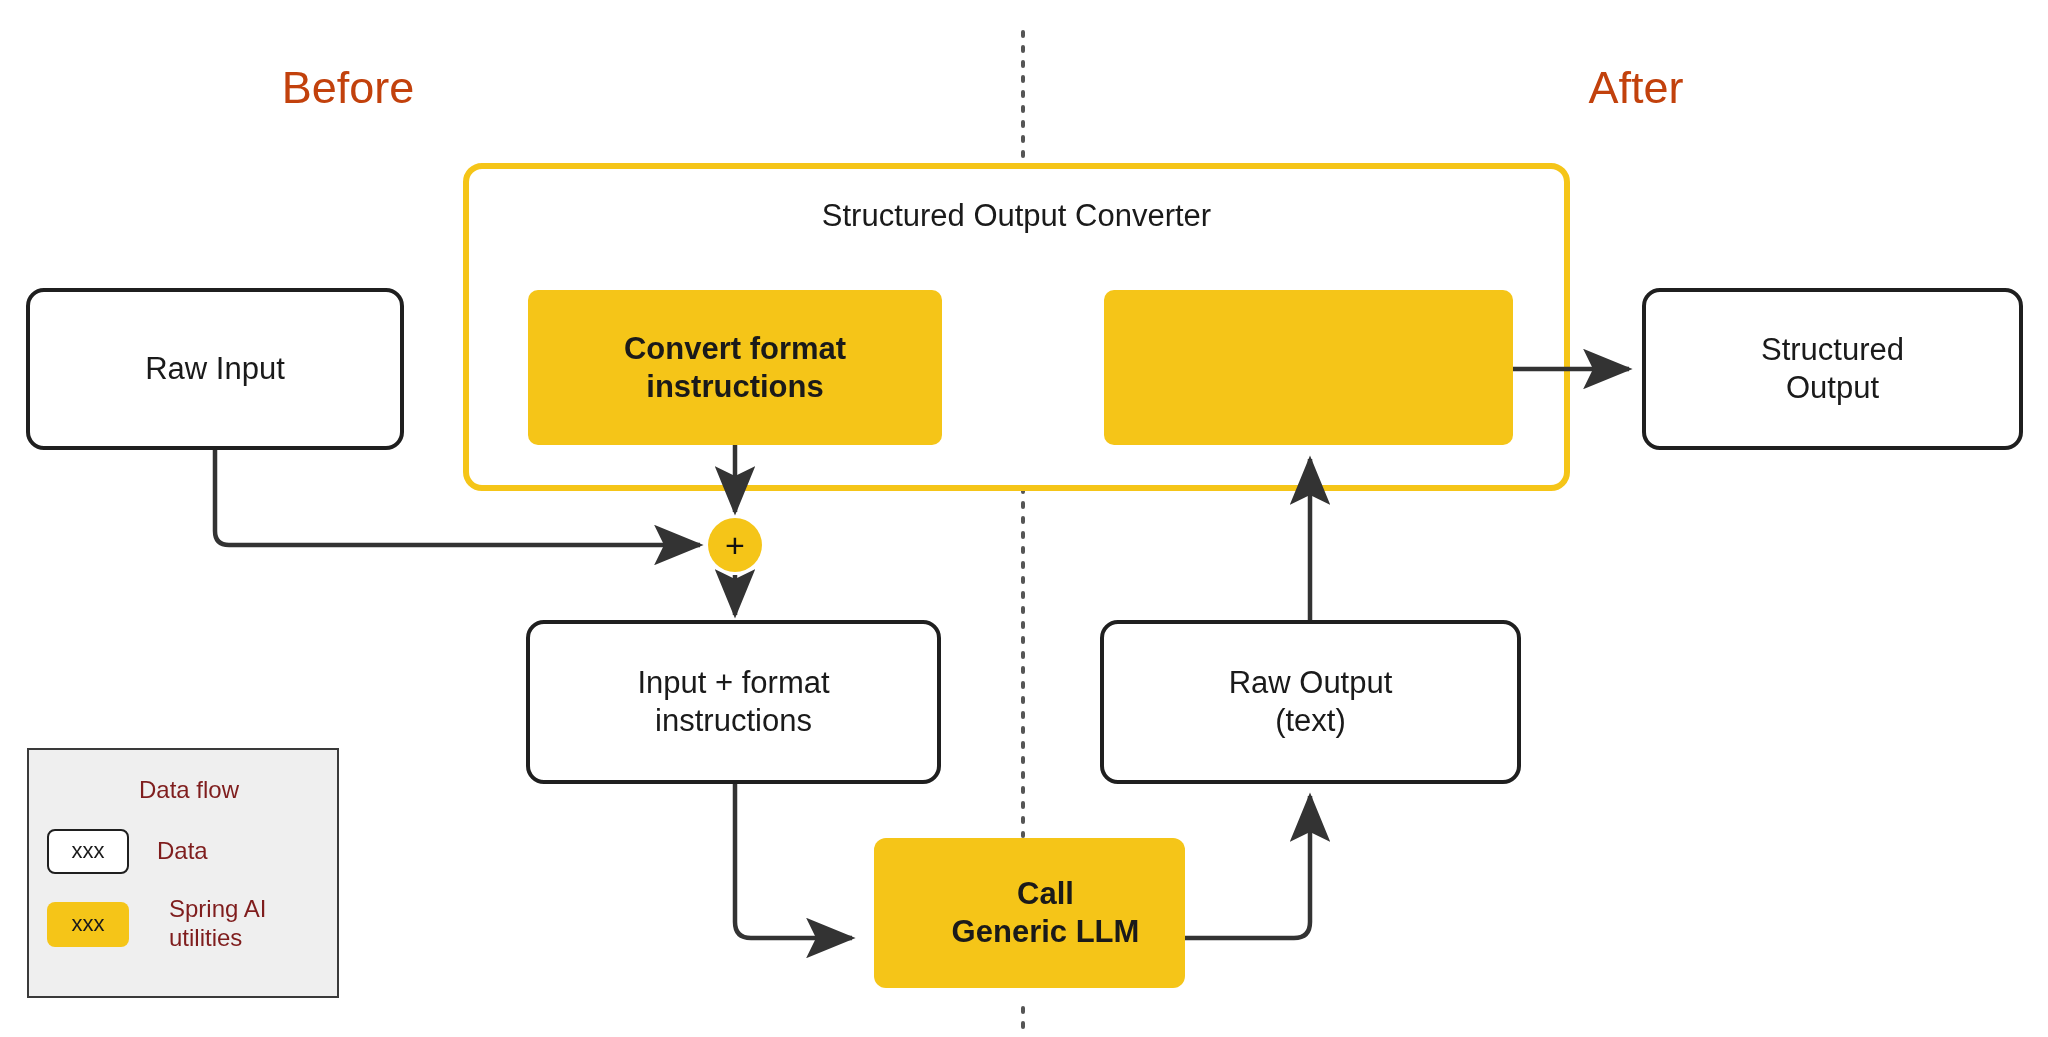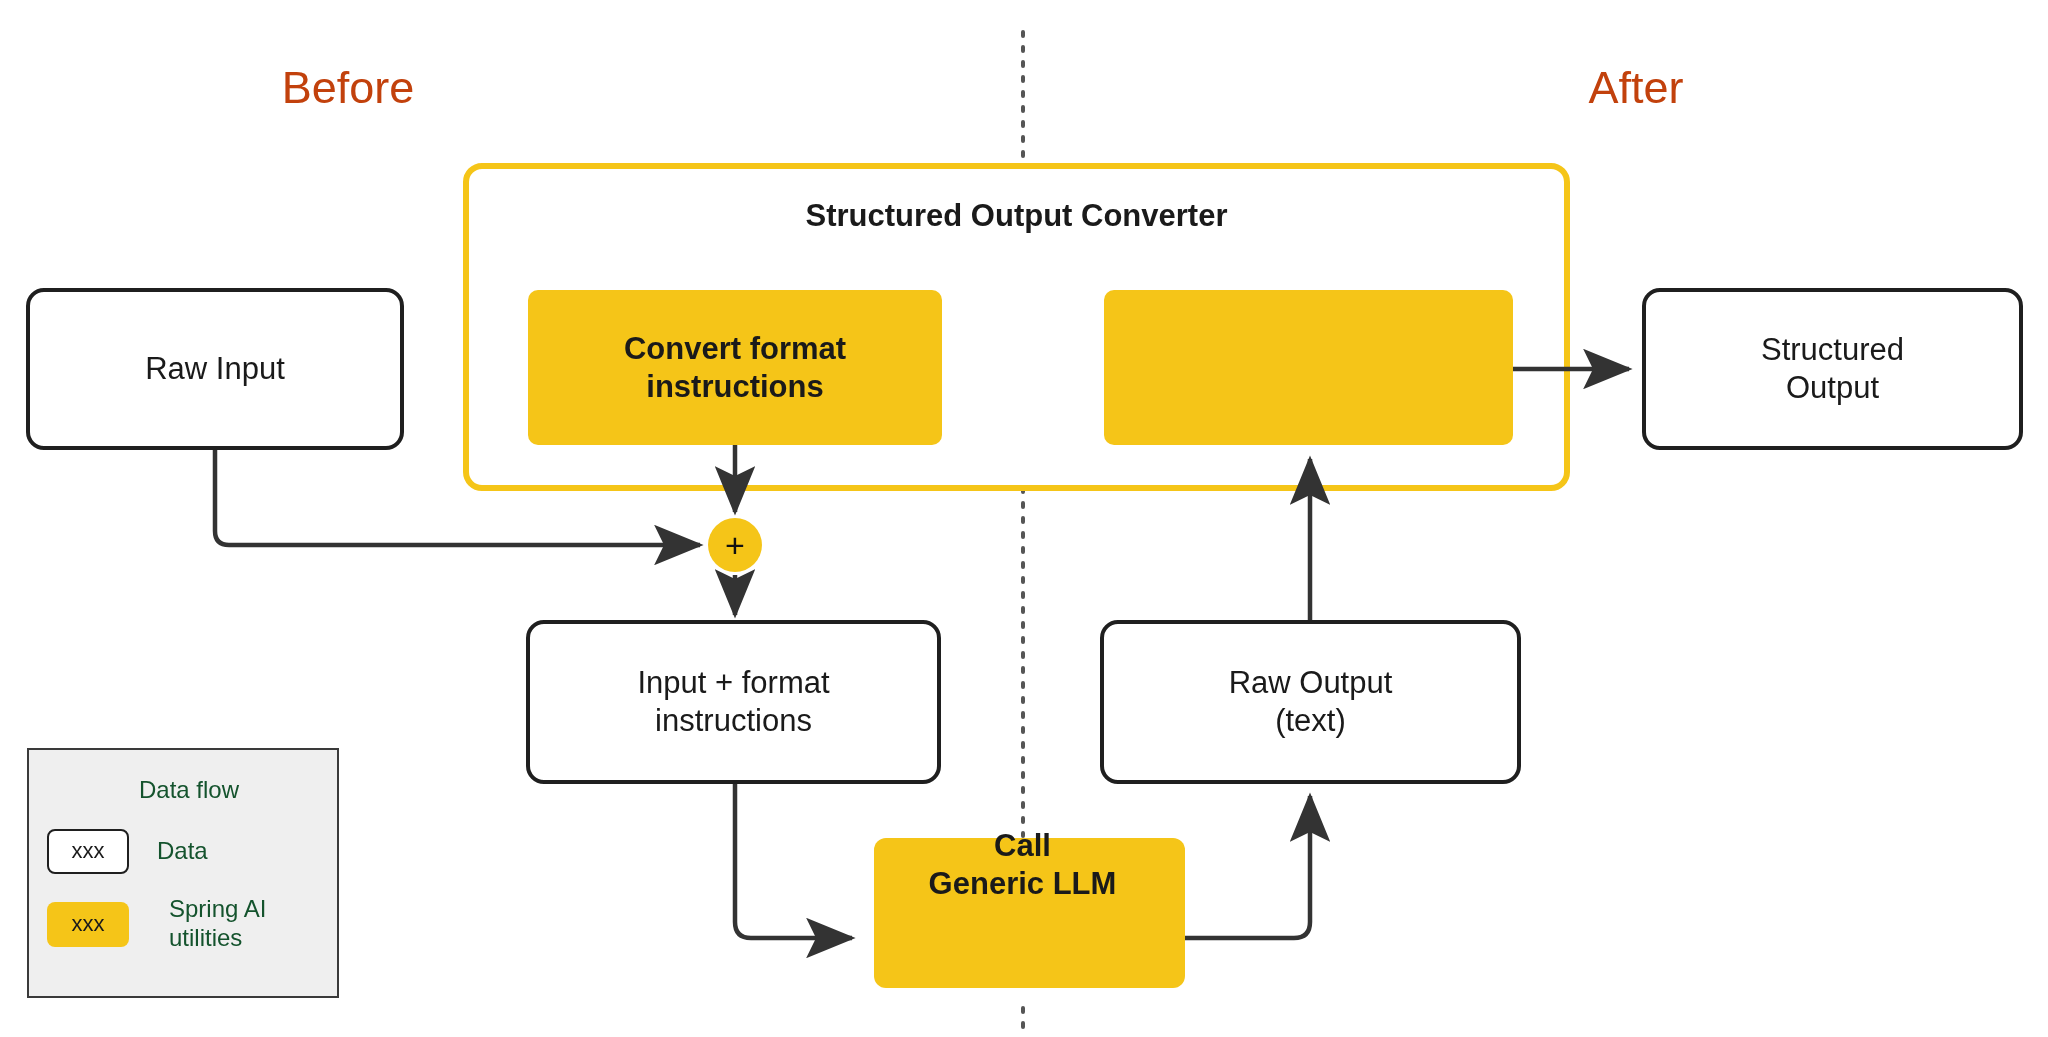--- a/index.html
+++ b/index.html
@@ -49,21 +49,21 @@
   .side-title {
     position: absolute;
     font-size: 45px;
     font-weight: 400;
     color: #c2410c;
     text-align: center;
   }
   .group-title {
     position: absolute;
     font-size: 31px;
-    font-weight: 700;
+    font-weight: 400;
     color: #1a1a1a;
     text-align: center;
     width: 100%;
   }
   .plus-sign {
     position: absolute;
     font-size: 34px;
     font-weight: 400;
     color: #111111;
     text-align: center;
@@ -80,21 +80,21 @@
     border: 2px solid #3a3a3a;
     box-sizing: border-box;
   }
   .legend-row {
     position: absolute;
     display: flex;
     align-items: center;
   }
   .legend-text {
     font-size: 24px;
-    color: #14532d;
+    color: #7f1d1d;
     line-height: 1.2;
     white-space: pre-line;
   }
   .legend-swatch {
     width: 82px;
     height: 45px;
     border-radius: 8px;
     display: flex;
     align-items: center;
     justify-content: center;
@@ -179,21 +179,21 @@
 
   <div class="node-label data-node-label" style="left:1644px; top:290px; width:377px; height:158px;">Structured
 Output</div>
 
   <div class="node-label data-node-label" style="left:528px; top:622px; width:411px; height:160px;">Input + format
 instructions</div>
 
   <div class="node-label data-node-label" style="left:1102px; top:622px; width:417px; height:160px;">Raw Output
 (text)</div>
 
-  <div class="node-label util-node-label" style="left:874px; top:790px; width:297px; height:150px;">Call
+  <div class="node-label util-node-label" style="left:874px; top:838px; width:297px; height:150px;padding-left:23px;">Call
 Generic LLM</div>
 
   <div class="node-label plus-sign" style="left:708px; top:518px; width:54px; height:54px;">+</div>
 
   <div id="legend">
 
     <div class="legend-row" style="left:110px; top:18px; width:190px; height:44px;">
       <span class="legend-text">Data flow</span>
     </div>
 

